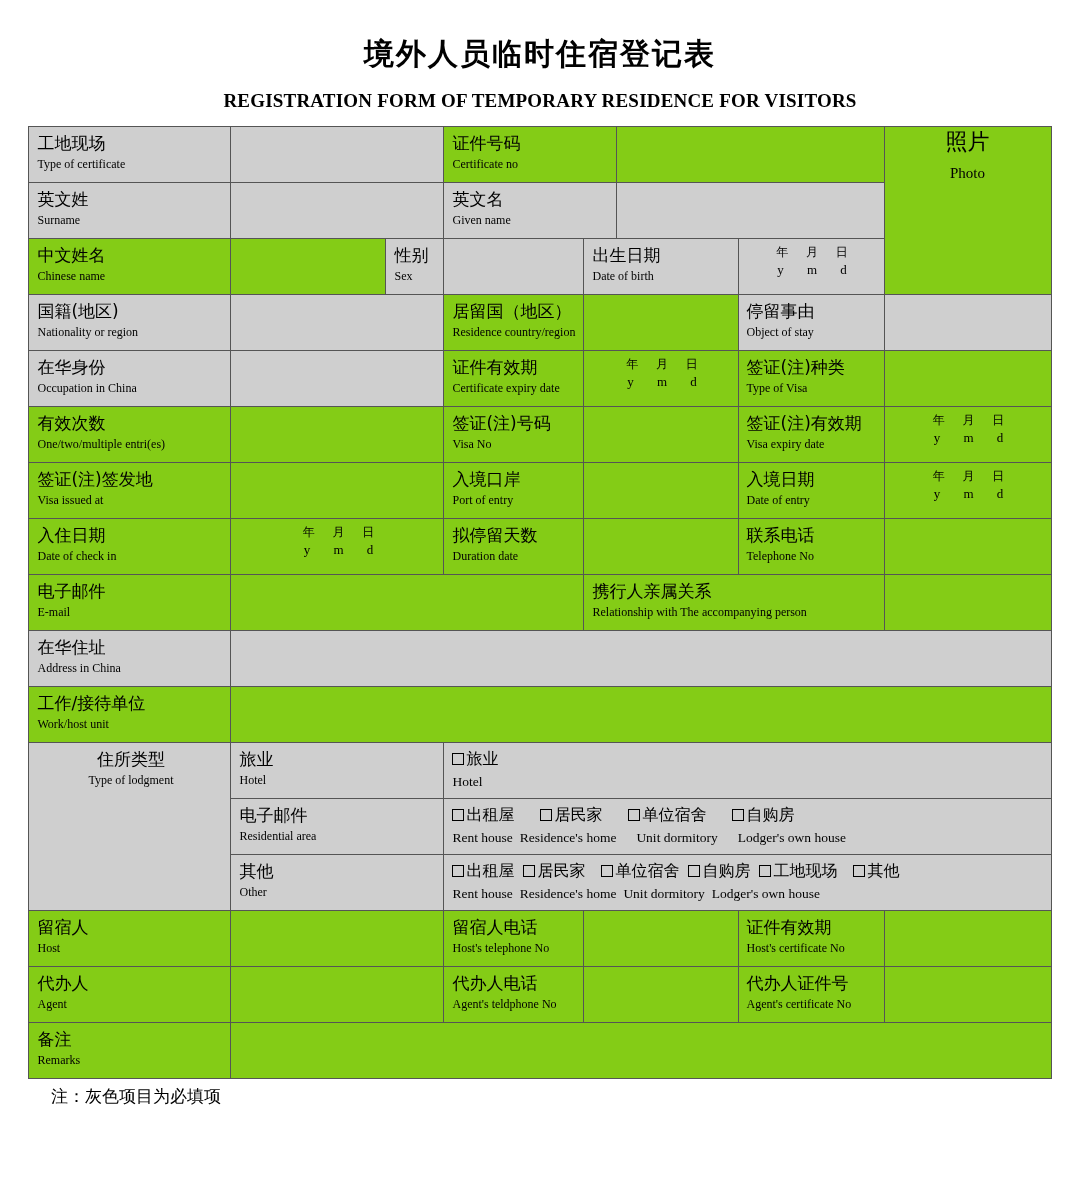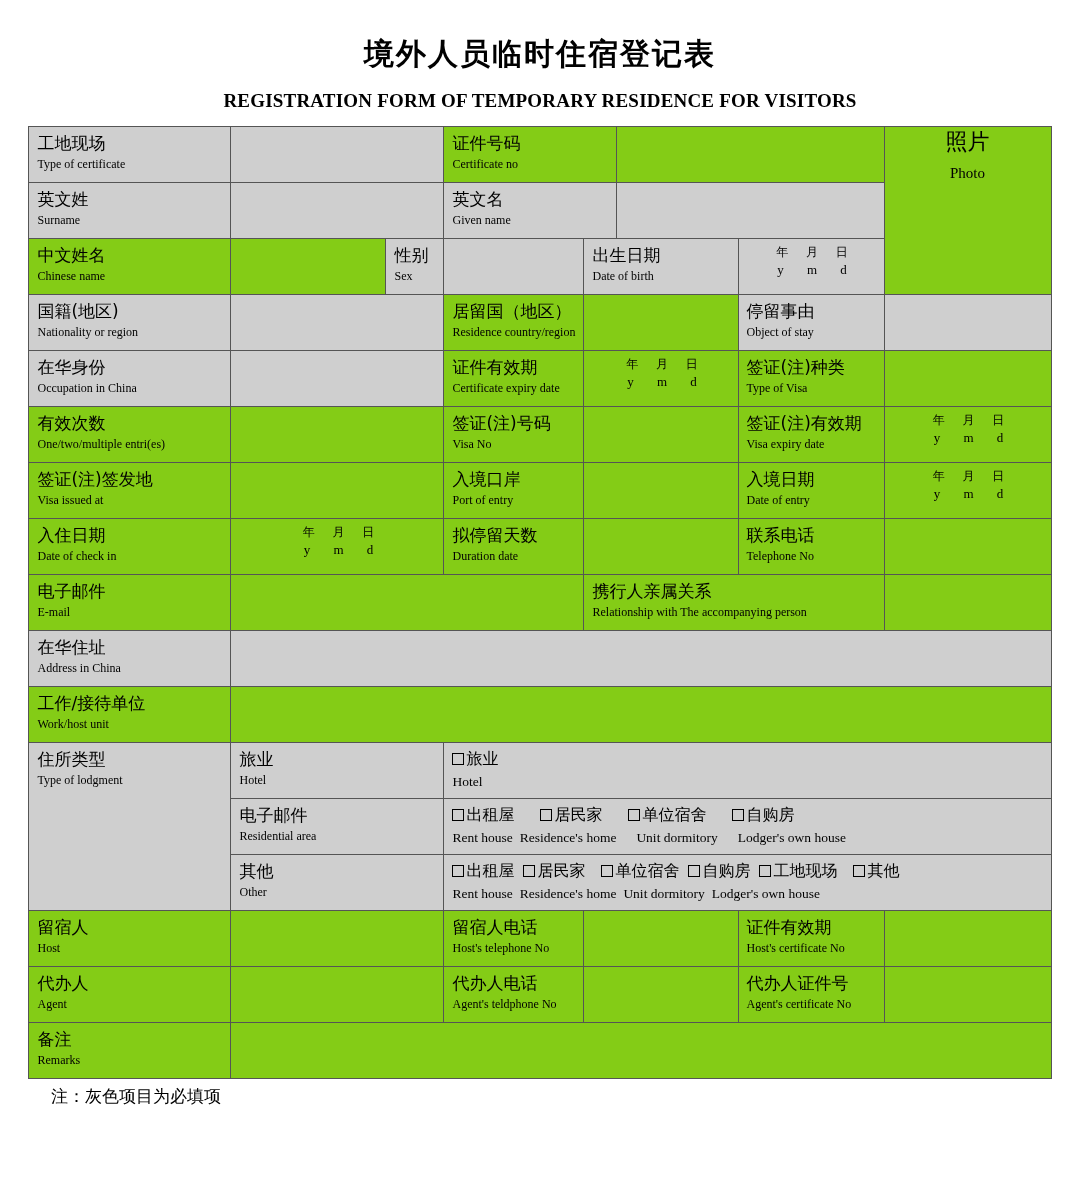--- a/index.html
+++ b/index.html
@@ -70,21 +70,21 @@
   .ymd .en { letter-spacing: 10px; padding-left: 10px; font-size: 13px; }
 
   .photo-cell {
     text-align: center;
     vertical-align: middle;
     margin-left: 44px;
   }
   .photo-cell .cn { font-size: 22px; display:block; }
   .photo-cell .en { font-size: 15px; display:block; margin-top: 8px; }
 
-  .center-lbl { }
+  .center-lbl { text-align: center; }
   .center-lbl .cn, .center-lbl .en { display:block; }
 
   .chk-row { padding: 6px 4px 4px 8px; line-height: 1.3; }
   .chk-line-cn {
     font-size: 16px;
     font-family: "DejaVu Sans", "Liberation Sans", sans-serif;
     white-space: nowrap;
   }
   .chk-line-en {
     font-size: 13.5px;

